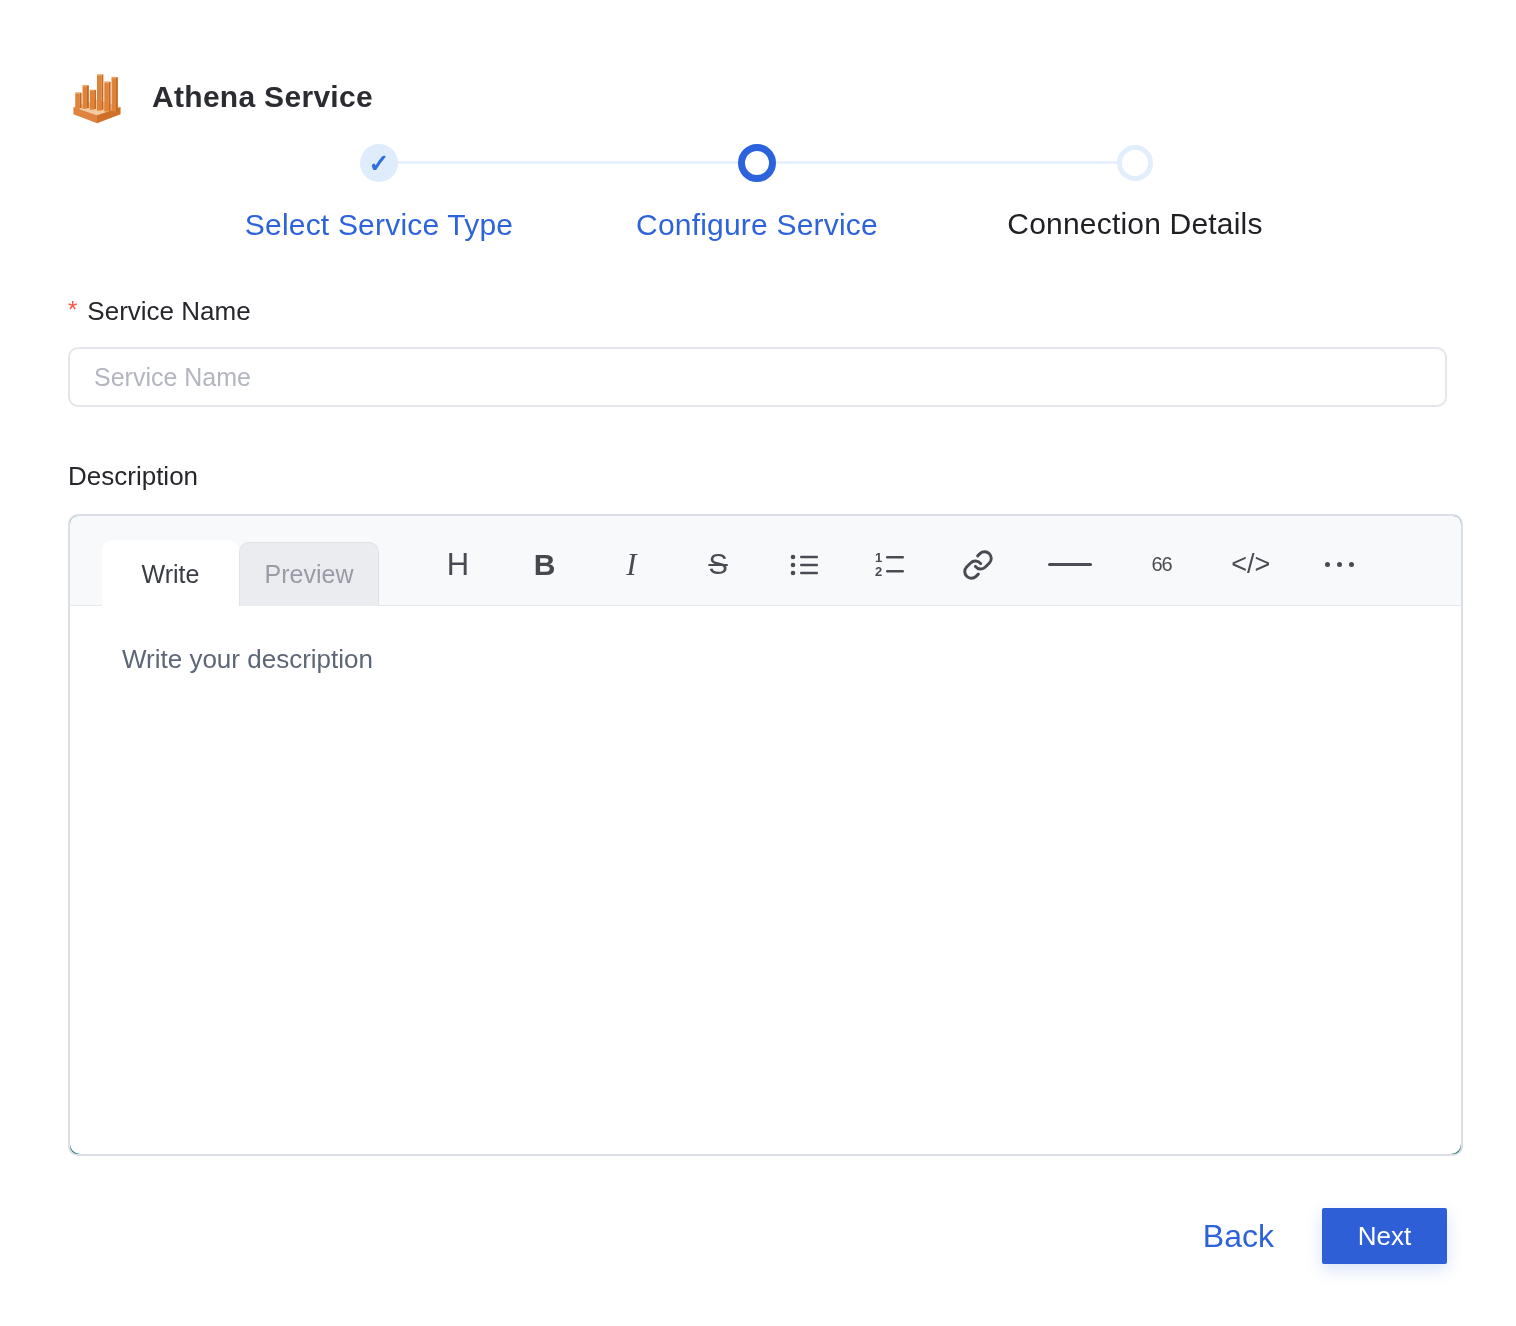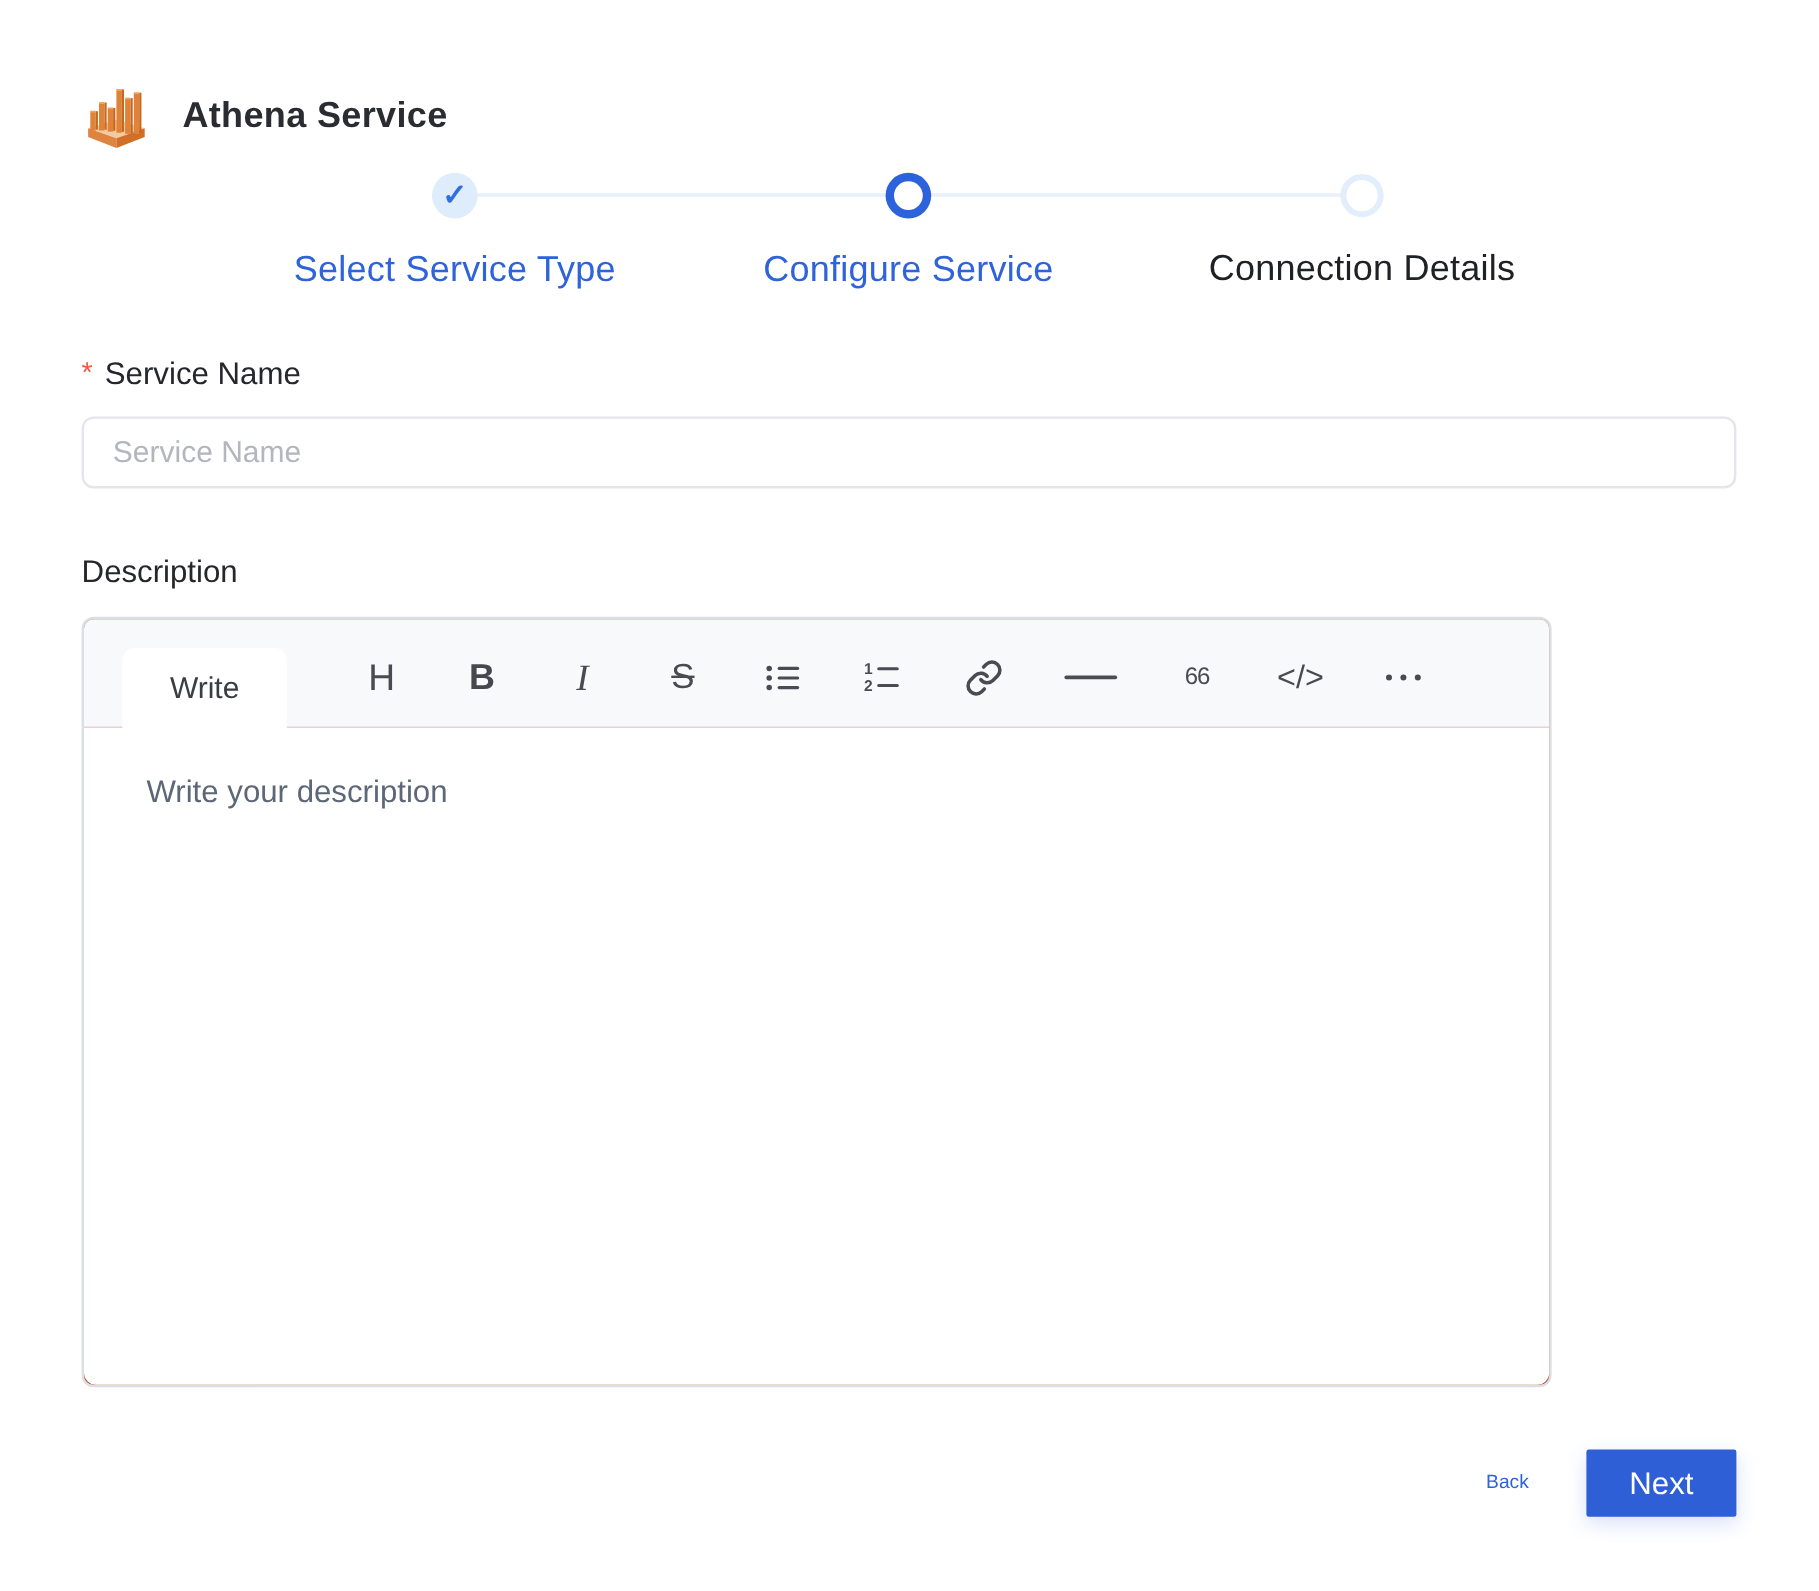--- a/index.html
+++ b/index.html
@@ -37,21 +37,21 @@
   .text-input {
     margin-top:20px; width:1379px; height:60px;
     border:2px solid #e5e6eb; border-radius:10px;
     padding:0 24px; font-size:25px; font-family:inherit; color:#33343a; outline:none;
     display:block; background:#fff;
   }
   .text-input::placeholder { color:#b4b6bf; }
 
   
   .desc-label { margin-top:54px; font-size:26px; color:#26272c; }
-  .editor { margin-top:22px; width:1225px; border:2px solid #dcdee7; border-radius:10px; background:#c2410c; }
+  .editor { margin-top:22px; width:1395px; border:2px solid #dcdee7; border-radius:10px; background:#0f766e; }
   .editor-header {
     position:relative; height:90px; background:#f8f9fb;
     border-bottom:1px solid #e7e8ee; border-radius:8px 8px 0 0;
     display:flex; align-items:flex-end; padding-left:32px;
   }
   .tabs { display:flex; align-items:flex-end; }
   .tab { display:flex; align-items:center; justify-content:center; font-size:25px;
          border-radius:10px 10px 0 0; cursor:pointer; }
   .tab.active { width:137px; height:68px; background:#fff; color:#3b3d44; font-weight:500;
                 position:relative; z-index:2; margin-bottom:-3px; }
@@ -74,21 +74,21 @@
 
   .editor-body { height:548px; border-radius:0 0 10px 10px; background:#fff; }
   .desc-input {
     width:100%; height:100%; border:none; outline:none; resize:none; background:transparent;
     padding:38px 24px 20px 52px; font-size:26px; font-family:inherit; color:#3c4654;
   }
   .desc-input::placeholder { color:#5d6777; }
 
   
   .footer { width:1379px; display:flex; align-items:center; justify-content:flex-end; gap:48px; margin-top:52px; }
-  .back-link { font-size:16px; color:#2c63da; background:none; border:none; cursor:pointer; font-family:inherit; }
+  .back-link { font-size:32px; color:#2c63da; background:none; border:none; cursor:pointer; font-family:inherit; }
   .next-btn { width:125px; height:56px; border:none; border-radius:2px; background:#2e5fd6;
               color:#fff; font-size:26px; font-family:inherit; cursor:pointer;
               box-shadow:0 6px 16px rgba(46,95,214,.18); }
 </style>
 </head>
 <body>
 
 <div class="page">
 
   <div class="header-row">
@@ -148,20 +148,21 @@
     <span class="req">*</span>
     <span>Service Name</span>
   </div>
   <input class="text-input" type="text" placeholder="Service Name" style="">
 
   <div class="desc-label">Description</div>
   <div class="editor">
     <div class="editor-header">
       <div class="tabs">
         <div class="tab active">Write</div>
+        <div class="tab inactive">Preview</div>
       </div>
       <div class="toolbar">
         <button class="tool glyph-h">H</button>
         <button class="tool glyph-b">B</button>
         <button class="tool glyph-i">I</button>
         <button class="tool glyph-s">S</button>
         <button class="tool">
           <svg width="34" height="34" viewBox="0 0 34 34" fill="none">
             <circle cx="5" cy="9" r="2.3" fill="#4a4b52"></circle>
             <circle cx="5" cy="17" r="2.3" fill="#4a4b52"></circle>

